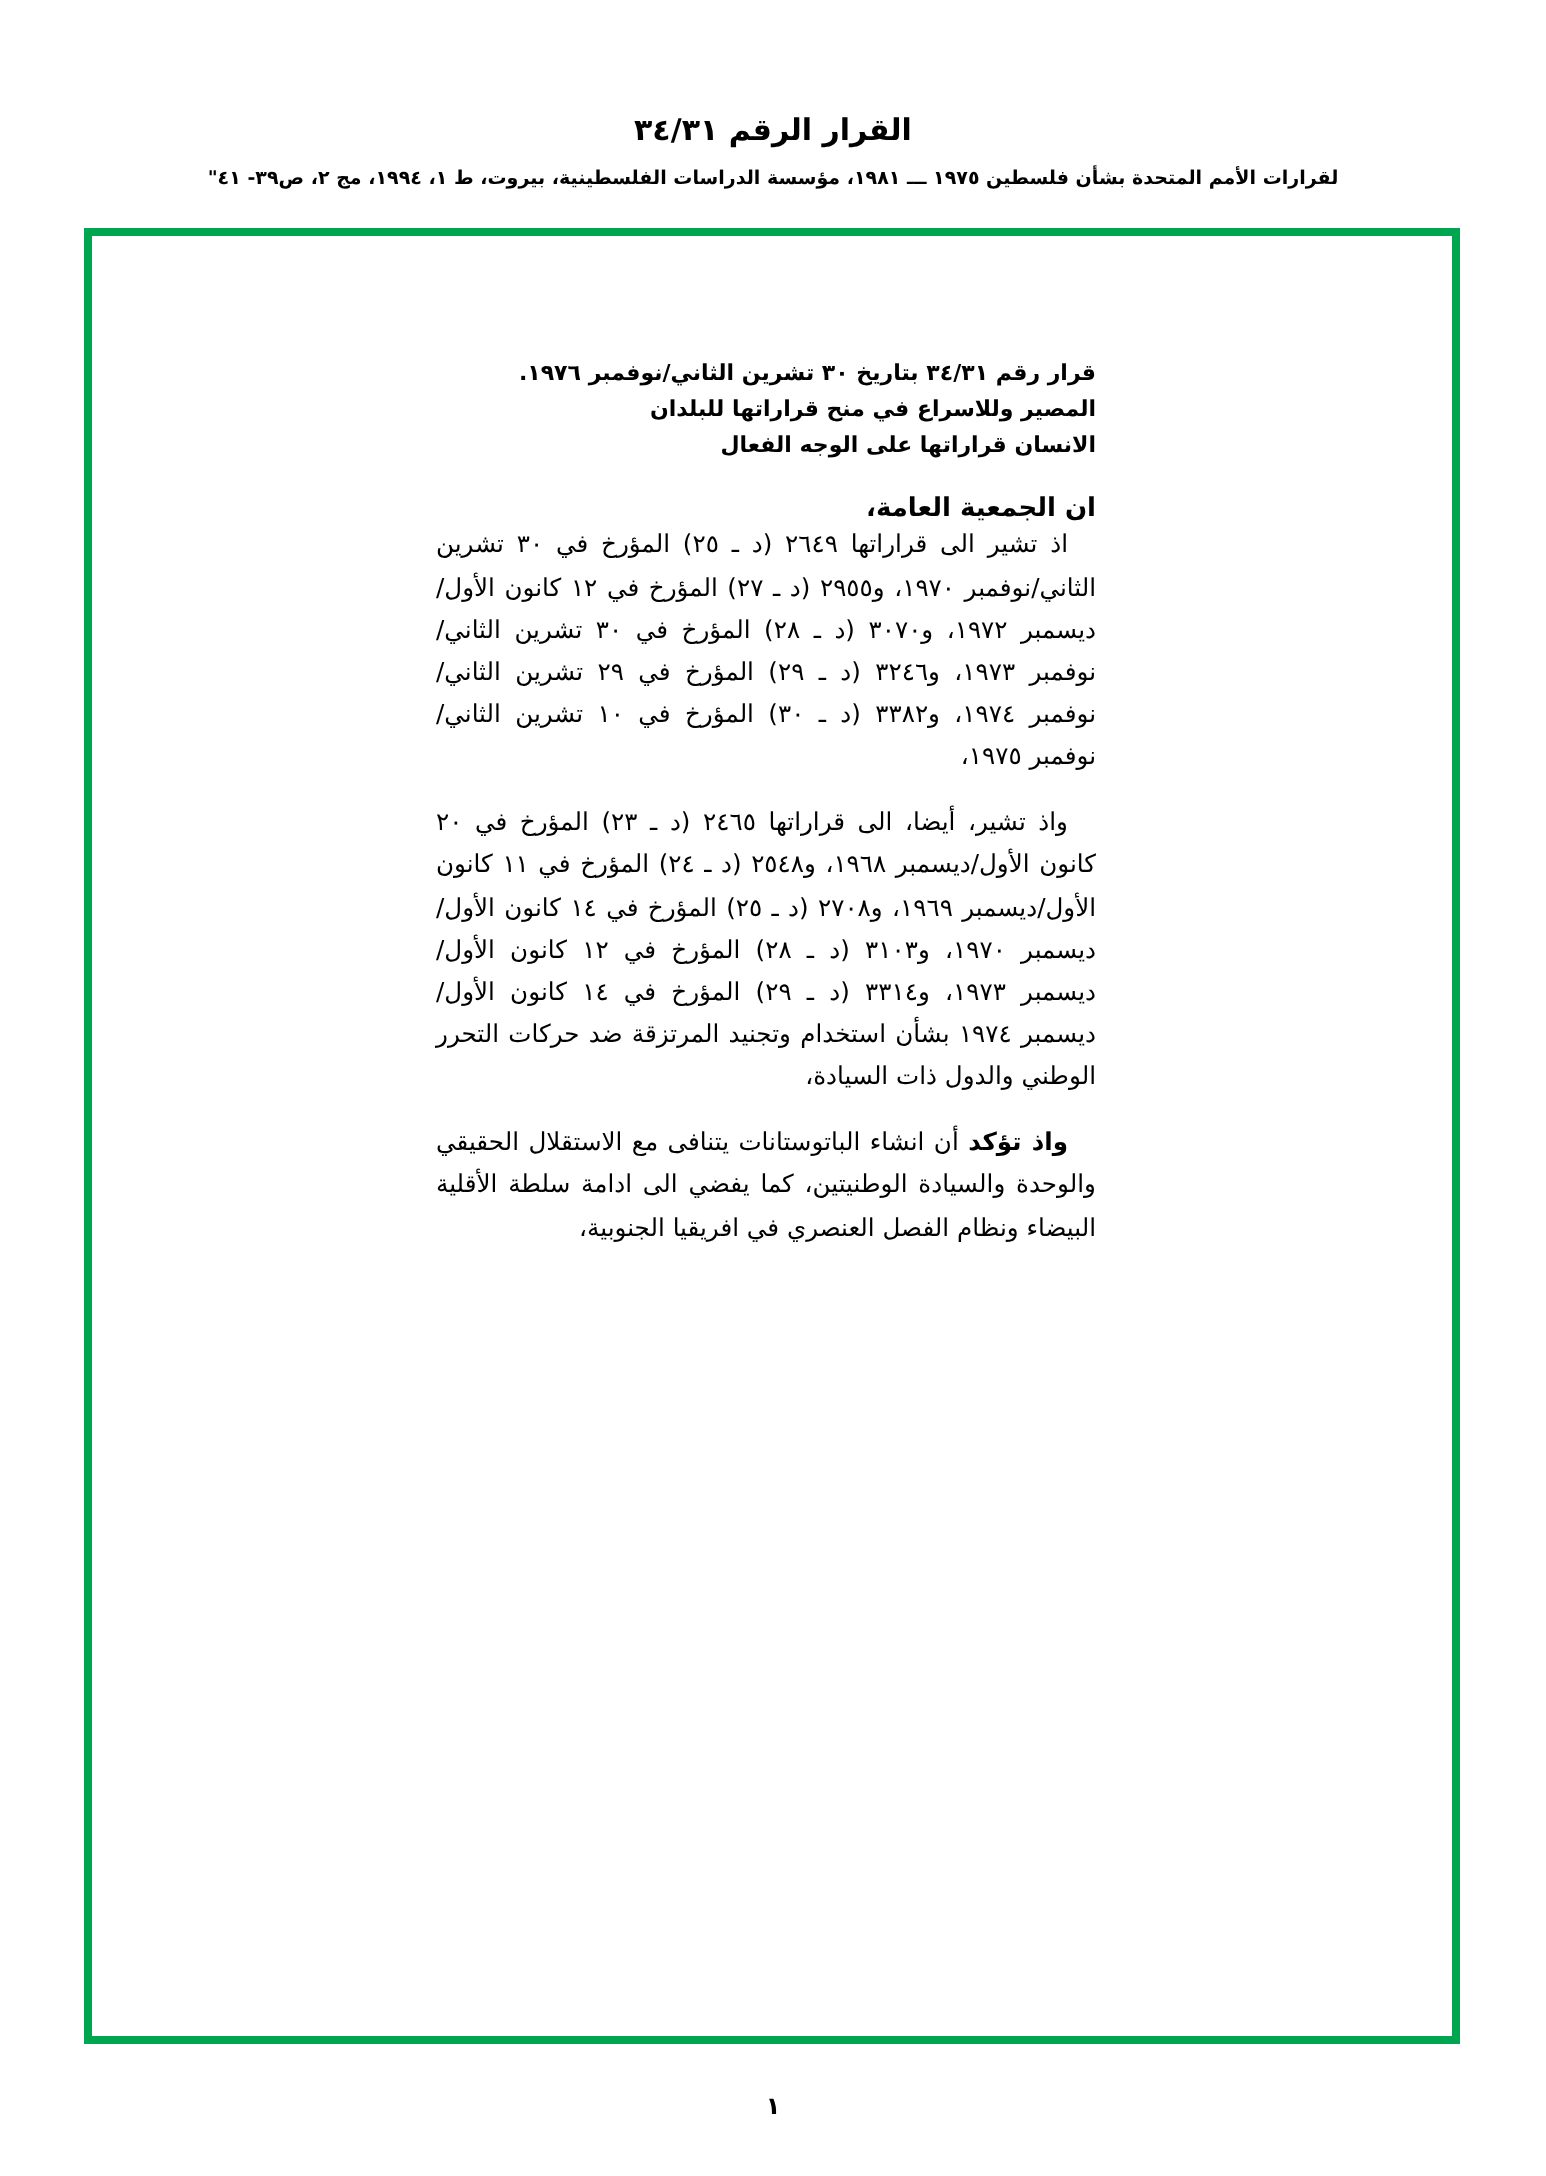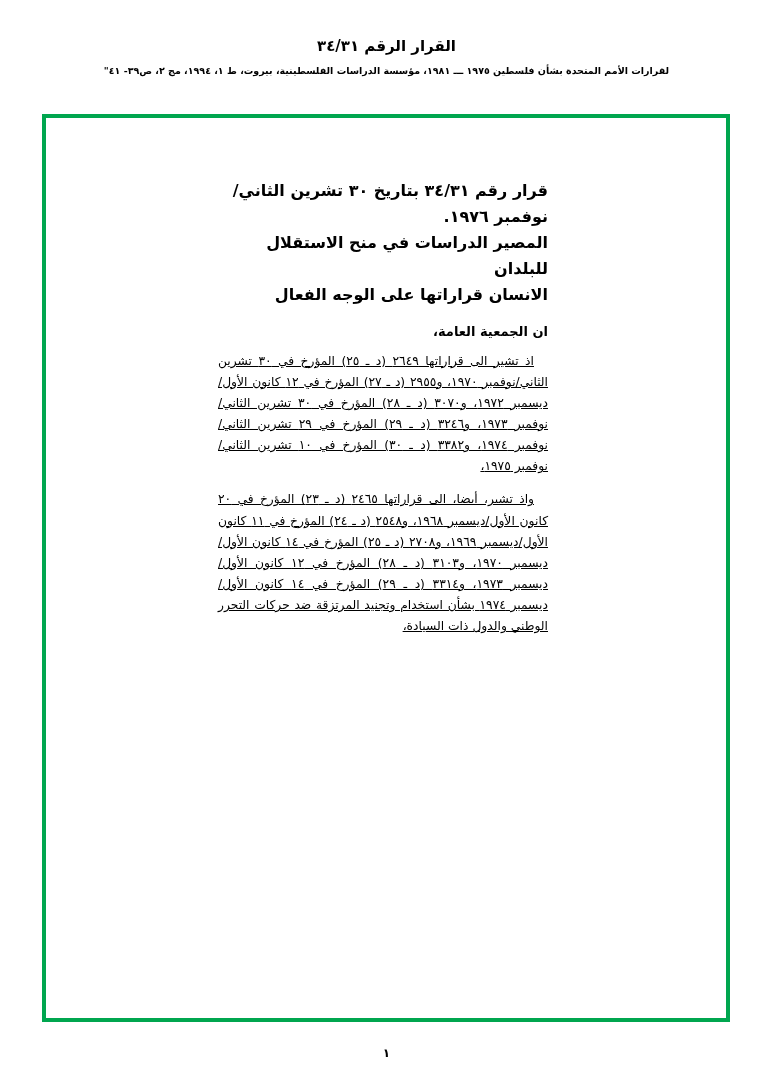--- a/index.html
+++ b/index.html
@@ -16,21 +16,21 @@
     overflow: hidden;
   }
   .page {
     width: 773px;
     height: 1088px;
     position: relative;
     box-sizing: border-box;
   }
   .doc-header {
     text-align: center;
-    padding-top: 37px;
+    padding-top: 56px;
   }
   .doc-title {
     font-size: 15px;
     font-weight: bold;
     letter-spacing: 0.5px;
     line-height: 1.2;
   }
   .doc-source {
     font-size: 9.5px;
     font-weight: bold;
@@ -49,39 +49,38 @@
     box-sizing: border-box;
   }
   .content {
     position: absolute;
     top: 60px;
     right: 178px;
     width: 330px;
     text-align: right;
   }
   .res-line {
-    font-size: 16px;
+    font-size: 11px;
     line-height: 1.62;
     font-weight: bold;
   }
   .res-head {
     margin-bottom: 2px;
   }
   .assembly {
     font-size: 13px;
     font-weight: bold;
     margin-top: 16px;
   }
   p.para {
     font-size: 12.3px;
     line-height: 1.72;
-    margin: 12px 0 12px 0;
+    margin: 0 0 12px 0;
     text-align: justify;
     text-justify: inter-word;
-    text-decoration: underline;
   }
   p.para .lead {
     font-weight: bold;
   }
   .indent {
     text-indent: 14px;
   }
   .page-number {
     position: absolute;
     bottom: 28px;
@@ -100,35 +99,38 @@
   <div class="doc-header">
     <div class="doc-title">القرار الرقم ٣٤/٣١</div>
     <div class="doc-source">لقرارات الأمم المتحدة بشأن فلسطين ١٩٧٥ ـــ ١٩٨١، مؤسسة الدراسات الفلسطينية، بيروت، ط ١، ١٩٩٤، مج ٢، ص٣٩- ٤١"</div>
   </div>
 
   <div class="frame">
     <div class="content">
 
       <div class="res-head">
         <div class="res-line">قرار رقم ٣٤/٣١ بتاريخ ٣٠ تشرين الثاني/نوفمبر ١٩٧٦.</div>
-        <div class="res-line">المصير الدراسات في منح الاستقلال للبلدان</div>
+        <div class="res-line">المصير وللاسراع في منح قراراتها للبلدان</div>
         <div class="res-line">الانسان قراراتها على الوجه الفعال</div>
       </div>
 
       <div class="assembly">ان الجمعية العامة،</div>
 
       <p class="para indent">
         <span>اذ تشير الى قراراتها ٢٦٤٩ (د ـ ٢٥) المؤرخ في ٣٠ تشرين الثاني/نوفمبر ١٩٧٠، و٢٩٥٥ (د ـ ٢٧) المؤرخ في ١٢ كانون الأول/ ديسمبر ١٩٧٢، و٣٠٧٠ (د ـ ٢٨) المؤرخ في ٣٠ تشرين الثاني/ نوفمبر ١٩٧٣، و٣٢٤٦ (د ـ ٢٩) المؤرخ في ٢٩ تشرين الثاني/نوفمبر ١٩٧٤، و٣٣٨٢ (د ـ ٣٠) المؤرخ في ١٠ تشرين الثاني/نوفمبر ١٩٧٥،</span>
       </p>
 
       <p class="para indent">
         <span>واذ تشير، أيضا، الى قراراتها ٢٤٦٥ (د ـ ٢٣) المؤرخ في ٢٠ كانون الأول/ديسمبر ١٩٦٨، و٢٥٤٨ (د ـ ٢٤) المؤرخ في ١١ كانون الأول/ديسمبر ١٩٦٩، و٢٧٠٨ (د ـ ٢٥) المؤرخ في ١٤ كانون الأول/ديسمبر ١٩٧٠، و٣١٠٣ (د ـ ٢٨) المؤرخ في ١٢ كانون الأول/ديسمبر ١٩٧٣، و٣٣١٤ (د ـ ٢٩) المؤرخ في ١٤ كانون الأول/ديسمبر ١٩٧٤ بشأن استخدام وتجنيد المرتزقة ضد حركات التحرر الوطني والدول ذات السيادة،</span>
       </p>
 
 
 
+      <p class="para indent">
+        <span class="lead">واذ تؤكد</span><span> أن انشاء الباتوستانات يتنافى مع الاستقلال الحقيقي والوحدة والسيادة الوطنيتين، كما يفضي الى ادامة سلطة الأقلية البيضاء ونظام الفصل العنصري في افريقيا الجنوبية،</span>
+      </p>
 
     </div>
   </div>
 
   <div class="page-number">١</div>
 
 </div>
 
 </body></html>

